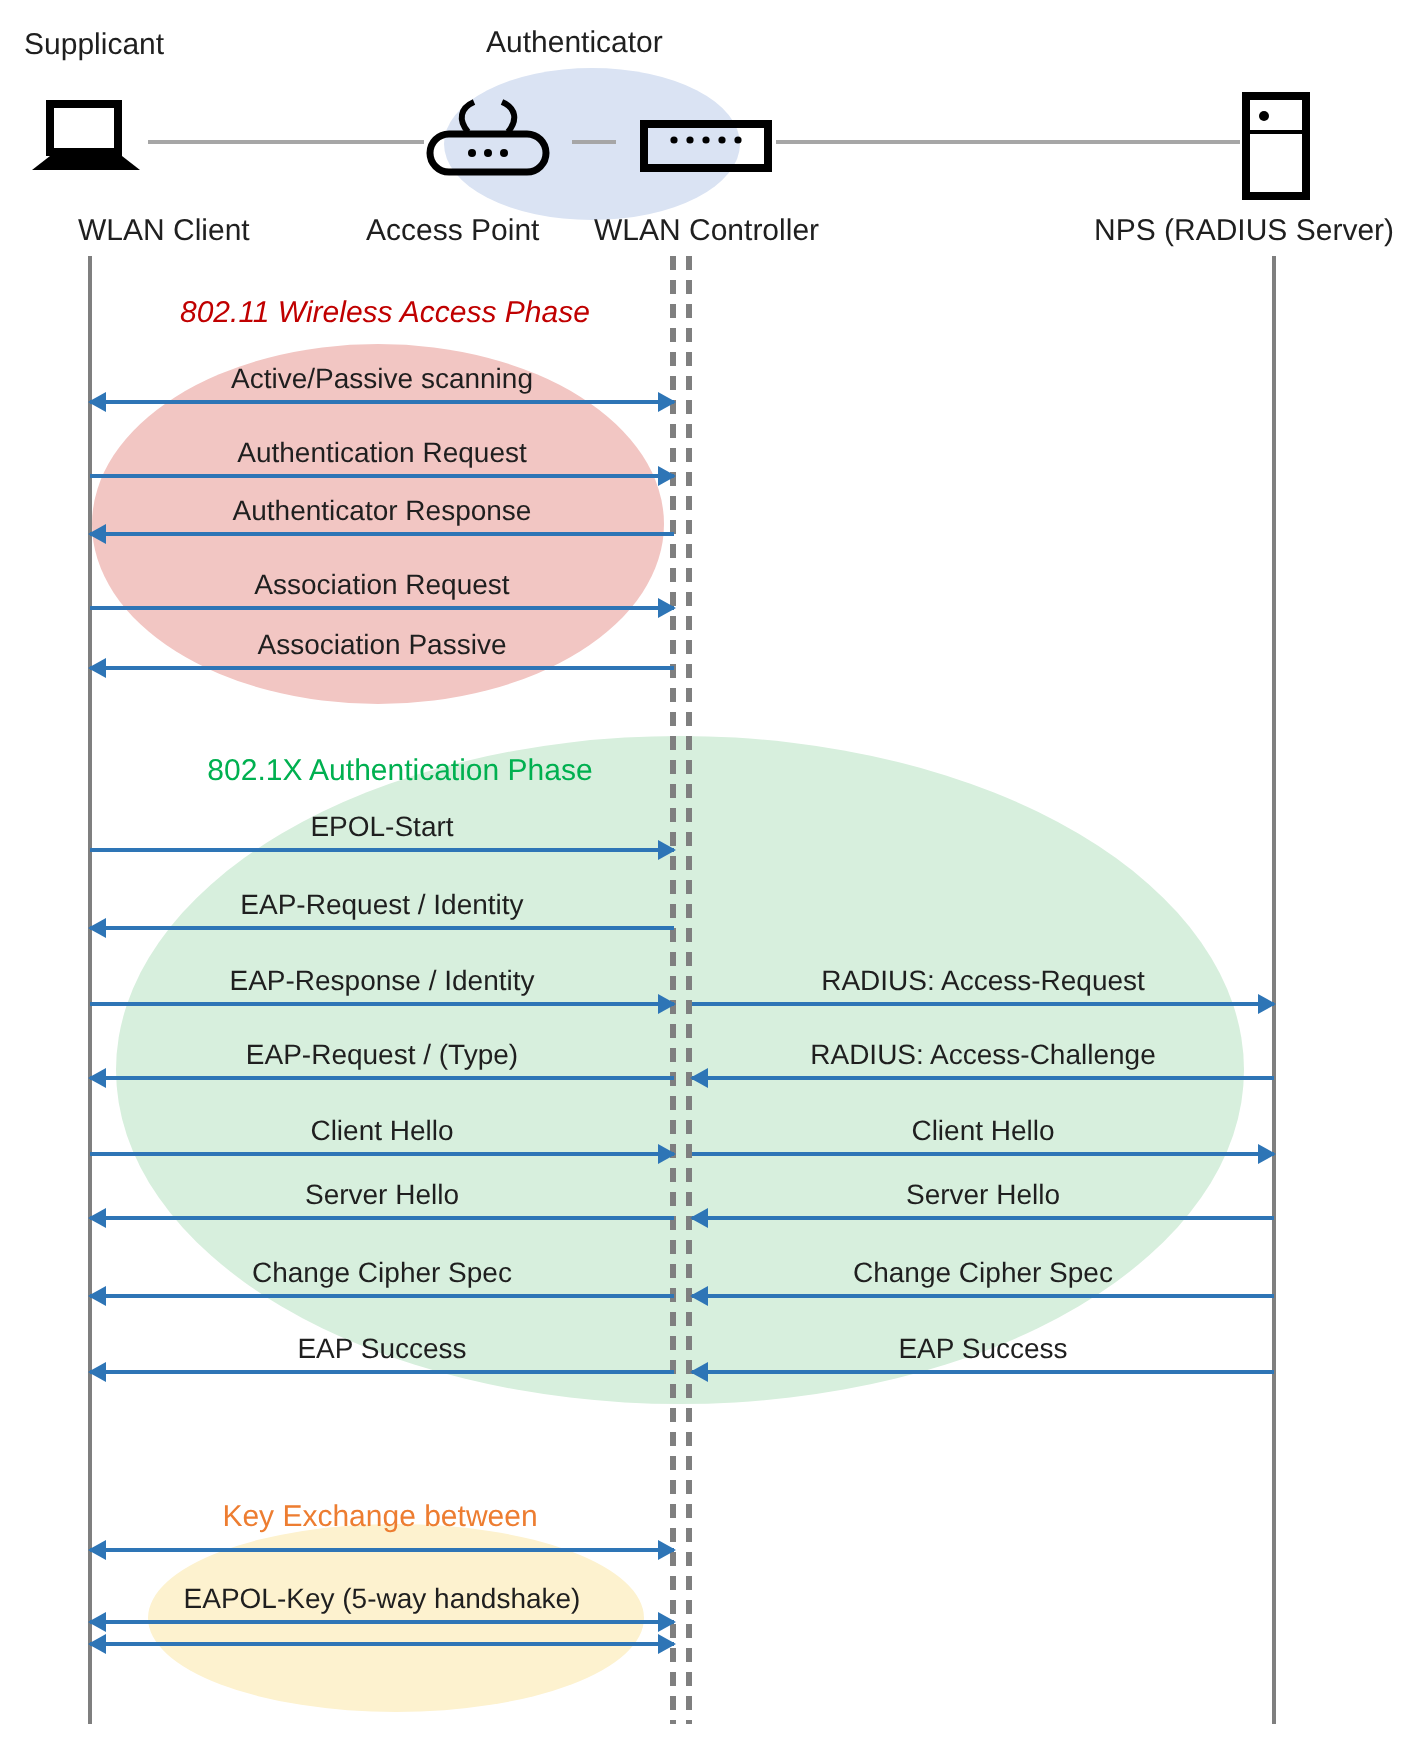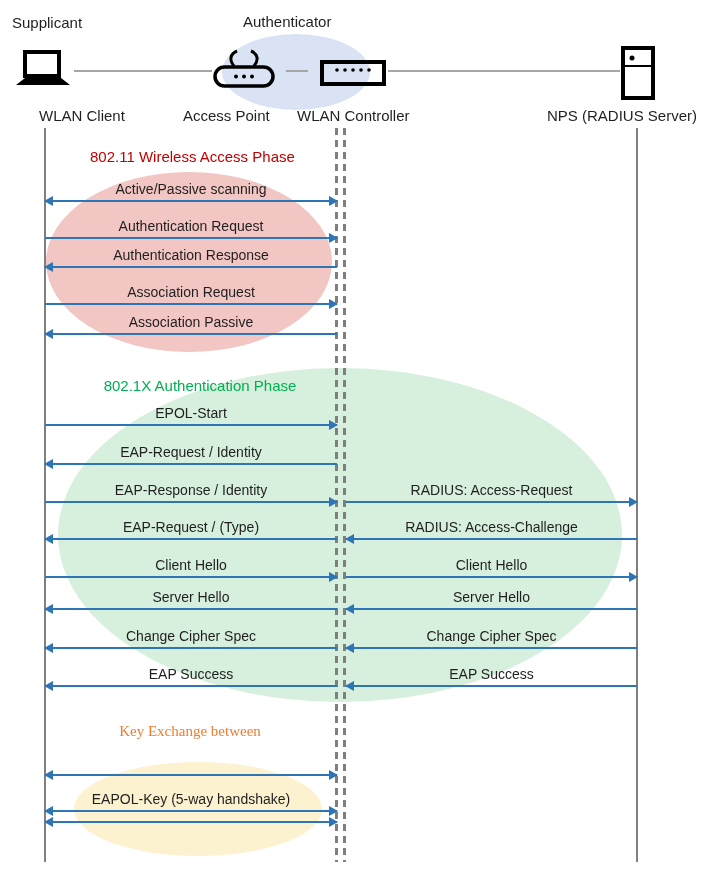--- a/index.html
+++ b/index.html
@@ -10,21 +10,21 @@
   .ellipse{position:absolute;border-radius:50%;}
   .role,.devlabel{position:absolute;font-size:15px;white-space:nowrap;}
   .center{}
   .right{text-align:right;}
   .connector{position:absolute;height:2px;background:var(--c-connector,#a6a6a6);}
   .lifeline{position:absolute;width:2px;background:var(--c-lifeline,#7f7f7f);}
   .dashline{position:absolute;width:3px;
     background:repeating-linear-gradient(to bottom,var(--c-lifeline,#7f7f7f) 0 7px,transparent 7px 12px);}
   .icon{position:absolute;line-height:0;}
   .phase-title{position:absolute;text-align:center;font-size:15px;line-height:19px;white-space:nowrap;}
-  .phase-1{color:var(--c-phase1,#c00000);}
+  .phase-1{color:var(--c-phase1,#c00000);font-style:italic;}
   .phase-2{color:var(--c-phase2,#00b050);}
   .phase-3{color:var(--c-phase3,#ed7d31);}
   .msg{position:absolute;height:0;}
   .seg-left{left:45px;width:292px;}
   .seg-right{left:346px;width:291px;}
   .msg .lbl{position:absolute;left:0;right:0;bottom:4px;text-align:center;font-size:14px;white-space:nowrap;}
   .msg .line{position:absolute;left:0;right:0;top:-1px;height:0;border-top:2px solid var(--c-arrow,#2e75b6);display:block;}
   .dir-right .line::after,.dir-both .line::after{
     content:"";position:absolute;right:-1px;top:-6px;width:0;height:0;
     border-top:5px solid transparent;border-bottom:5px solid transparent;
@@ -90,34 +90,34 @@
   <div class="devlabel center" style="left:297px;top:107px;width:130px;">WLAN Controller</div>
   <div class="devlabel center" style="left:547px;top:107px;width:170px;">NPS (RADIUS Server)</div>
 
   <div class="lifeline" style="left:44px;top:128px;height:734px;"></div>
   <div class="dashline" style="left:335px;top:128px;height:734px;"></div>
   <div class="dashline" style="left:343px;top:128px;height:734px;"></div>
   <div class="lifeline" style="left:636px;top:128px;height:734px;"></div>
 
   <div class="phase-title phase-1" style="left:90px;top:147px;width:200px;">802.11 Wireless Access Phase</div>
   <div class="phase-title phase-2" style="left:90px;top:376px;width:220px;">802.1X Authentication Phase</div>
-  <div class="phase-title phase-3" style="left:90px;top:722px;width:200px;font-family:Liberation Serif, serif;">
+  <div class="phase-title phase-3" style="left:90px;top:749px;width:200px;">
     <span style="display:block;">Key Exchange between</span>
   </div>
 
   <div class="msg seg-left dir-both" style="top:201px;">
     <span class="lbl">Active/Passive scanning</span>
       <span class="line"></span>
   </div>
   <div class="msg seg-left dir-right" style="top:238px;">
     <span class="lbl">Authentication Request</span>
       <span class="line"></span>
   </div>
   <div class="msg seg-left dir-left" style="top:267px;">
-    <span class="lbl">Authentication Response</span>
+    <span class="lbl">Authenticator Response</span>
       <span class="line"></span>
   </div>
   <div class="msg seg-left dir-right" style="top:304px;">
     <span class="lbl">Association Request</span>
       <span class="line"></span>
   </div>
   <div class="msg seg-left dir-left" style="top:334px;">
     <span class="lbl">Association Passive</span>
       <span class="line"></span>
   </div>

